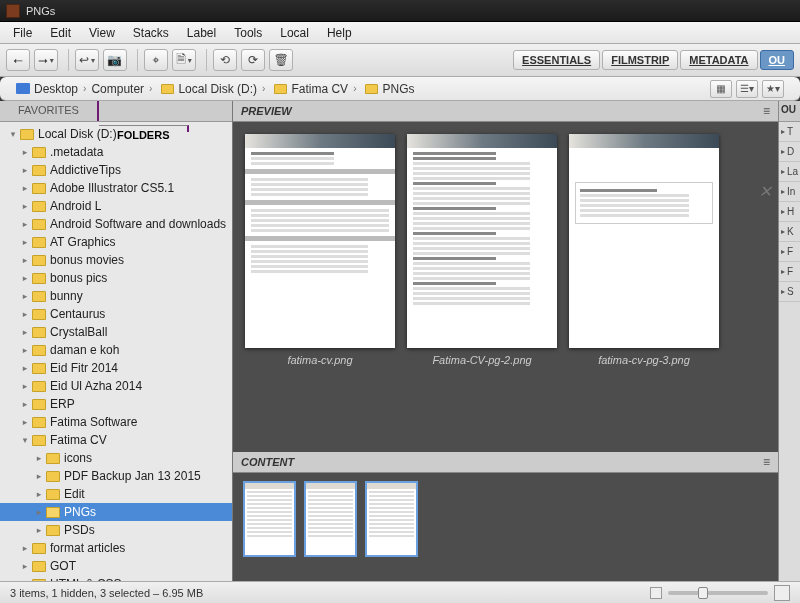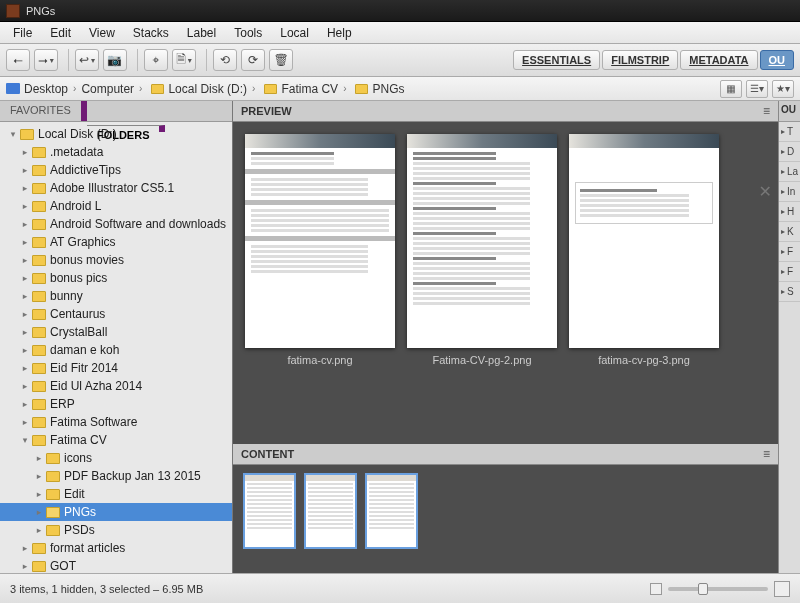--- a/index.html
+++ b/index.html
@@ -17,45 +17,45 @@
   
   .toolbar { height: 33px; background: linear-gradient(#f0f0f0,#dcdcdc); border-bottom:1px solid #aaa; display:flex; align-items:center; padding:0 6px; font-size:12px; }
   .tbtn { width:24px; height:22px; background:linear-gradient(#fcfcfc,#e1e1e1); border:1px solid #b0b0b0; border-radius:3px; margin-right:4px; display:flex; align-items:center; justify-content:center; color:#444; font-size:12px; }
   .tbtn.drop::after { content:"▾"; font-size:8px; margin-left:2px; color:#555; }
   .tsep { width:1px; height:22px; background:#bbb; margin:0 6px; }
   .tright { margin-left:auto; display:flex; align-items:center; gap:2px; }
   .workspace-btn { padding:3px 8px; background:linear-gradient(#fcfcfc,#e1e1e1); border:1px solid #b0b0b0; border-radius:3px; font-size:11px; font-weight:bold; color:#333;text-decoration:underline; }
   .workspace-btn.active { background:#6a97c6; color:#fff; border-color:#3a6ba5; }
 
   
-  .breadcrumb { height:24px; background:linear-gradient(#f5f5f5,#e6e6e6); border-bottom:1px solid #aaa; display:flex; align-items:center; padding:0 6px; font-size:12px; color:#333; }
+  .breadcrumb { height:24px; background:linear-gradient(#f5f5f5,#e6e6e6); border-bottom:1px solid #aaa; display:flex; align-items:center; padding:0 16px; font-size:12px; color:#333;border-radius:6px; }
   .bc-icon { width:14px; height:11px; background:#3f7ad6; margin-right:4px; display:inline-block; border-radius:1px; }
   .bc-folder { width:13px; height:10px; background:#f3c94b; border:1px solid #c7a22b; margin:0 4px; display:inline-block; border-radius:1px 1px 0 0; }
   .bc-chev { color:#777; margin:0 5px; font-size:10px; }
   .bc-right { margin-left:auto; display:flex; gap:4px; }
   .bc-btn { width:22px; height:18px; background:linear-gradient(#fcfcfc,#e1e1e1); border:1px solid #b0b0b0; border-radius:2px; display:flex; align-items:center; justify-content:center; font-size:10px; color:#555;}
 
   
   .mainrow { flex:1; display:flex; overflow:hidden; background:#4a4a4a; }
 
   
   .leftpanel { width:233px; background:#e8e8e8; border-right:1px solid #777; display:flex; flex-direction:column; }
   .tabs { display:flex; background:#ccc; height:21px; border-bottom:1px solid #999; font-size:11px; }
-  .tab { padding:3px 10px; border-right:6px solid #701a75; color:#555; }
+  .tab { padding:3px 18px; border-right:2px solid #701a75; color:#555; }
   .tab.active { background:#e8e8e8; color:#000; font-weight:bold; border-top:1px solid #888;margin-top:24px; }
   .tree { flex:1; overflow:hidden; font-size:12px; color:#222; padding:3px 0; }
   .node { display:flex; align-items:center; height:18px; padding-left:8px; white-space:nowrap; }
   .arrow { width:10px; color:#777; font-size:9px; text-align:center; }
   .fold { width:14px; height:11px; background:#f3c94b; border:1px solid #c7a22b; margin:0 4px 0 2px; border-radius:1px 1px 0 0; flex-shrink:0; }
   .node.sel { background:#4a8ad6; color:#fff; }
   .node.sel .fold { background:#f5d46a; }
   .ind1 { padding-left: 20px; } .ind2 { padding-left: 34px; }
 
   
-  .center { flex:1; display:flex; flex-direction:column; background:#bef264; }
+  .center { flex:1; display:flex; flex-direction:column; background:#bef264;font-style:italic; }
   .panel-hdr { height:21px; background:#ccc; border-bottom:1px solid #888; display:flex; align-items:center; padding:0 8px; font-size:11px; color:#333; font-weight:bold; }
   .panelmenu { margin-left:auto; font-size:12px; color:#555; }
   .preview-body { flex:1; background:#4d4d4d; padding:12px; display:flex; gap:12px; align-items:flex-start; overflow:hidden; position:relative; }
   .thumb-col { display:flex; flex-direction:column; align-items:center; }
   .page { width:150px; height:214px; background:#fff; box-shadow:0 1px 4px rgba(0,0,0,.6); padding:6px; font-size:4px; color:#555; line-height:1.3; overflow:hidden; position:relative; }
   .page .banner{ height:14px; background:linear-gradient(90deg,#e5e3dd,#6e7a83,#3b4a56); margin:-6px -6px 4px -6px; }
   .thumb-name { font-size:11px; color:#ccc; margin-top:6px; text-align:center; }
   .fakeline { height:3px; background:#ddd; margin:2px 0; }
   .fakeline.d { background:#888; }
   .fakeline.s { width:60%; }
@@ -69,21 +69,21 @@
   .mini-wrap .mb { height:6px; background:#dedad3; margin:-2px -2px 2px -2px; }
   .mini-wrap .ml { height:2px; background:#ddd; margin:2px 0; }
 
   
   .rightpanel { width:22px; background:#dcdcdc; border-left:1px solid #888; position:relative; }
   .rp-hdr { height:21px; background:#ccc; border-bottom:1px solid #999; font-size:10px; color:#333; font-weight:bold; text-align:left; padding:3px 2px; overflow:hidden; }
   .rp-item { height:20px; border-bottom:1px solid #c4c4c4; font-size:10px; color:#444; padding:3px 2px; display:flex; align-items:center; }
   .rp-arrow { font-size:8px; margin-right:2px; color:#555; }
 
   
-  .status { height:30px; background:linear-gradient(#f0f0f0,#dfdfdf); border-top:1px solid #aaa; display:flex; align-items:center; padding:0 10px; font-size:11px; color:#333; }
+  .status { height:22px; background:linear-gradient(#f0f0f0,#dfdfdf); border-top:1px solid #aaa; display:flex; align-items:center; padding:0 10px; font-size:11px; color:#333; }
   .slider { margin-left:auto; display:flex; align-items:center; gap:6px; }
   .track { width:100px; height:4px; background:#bbb; border-radius:2px; position:relative; }
   .knob { width:10px; height:12px; background:#f0f0f0; border:1px solid #888; border-radius:2px; position:absolute; top:-4px; left:30px; }
   .sq { width:12px; height:12px; border:1px solid #999; background:#eee; }
 </style>
 </head>
 <body>
 
 <div class="window">
 

